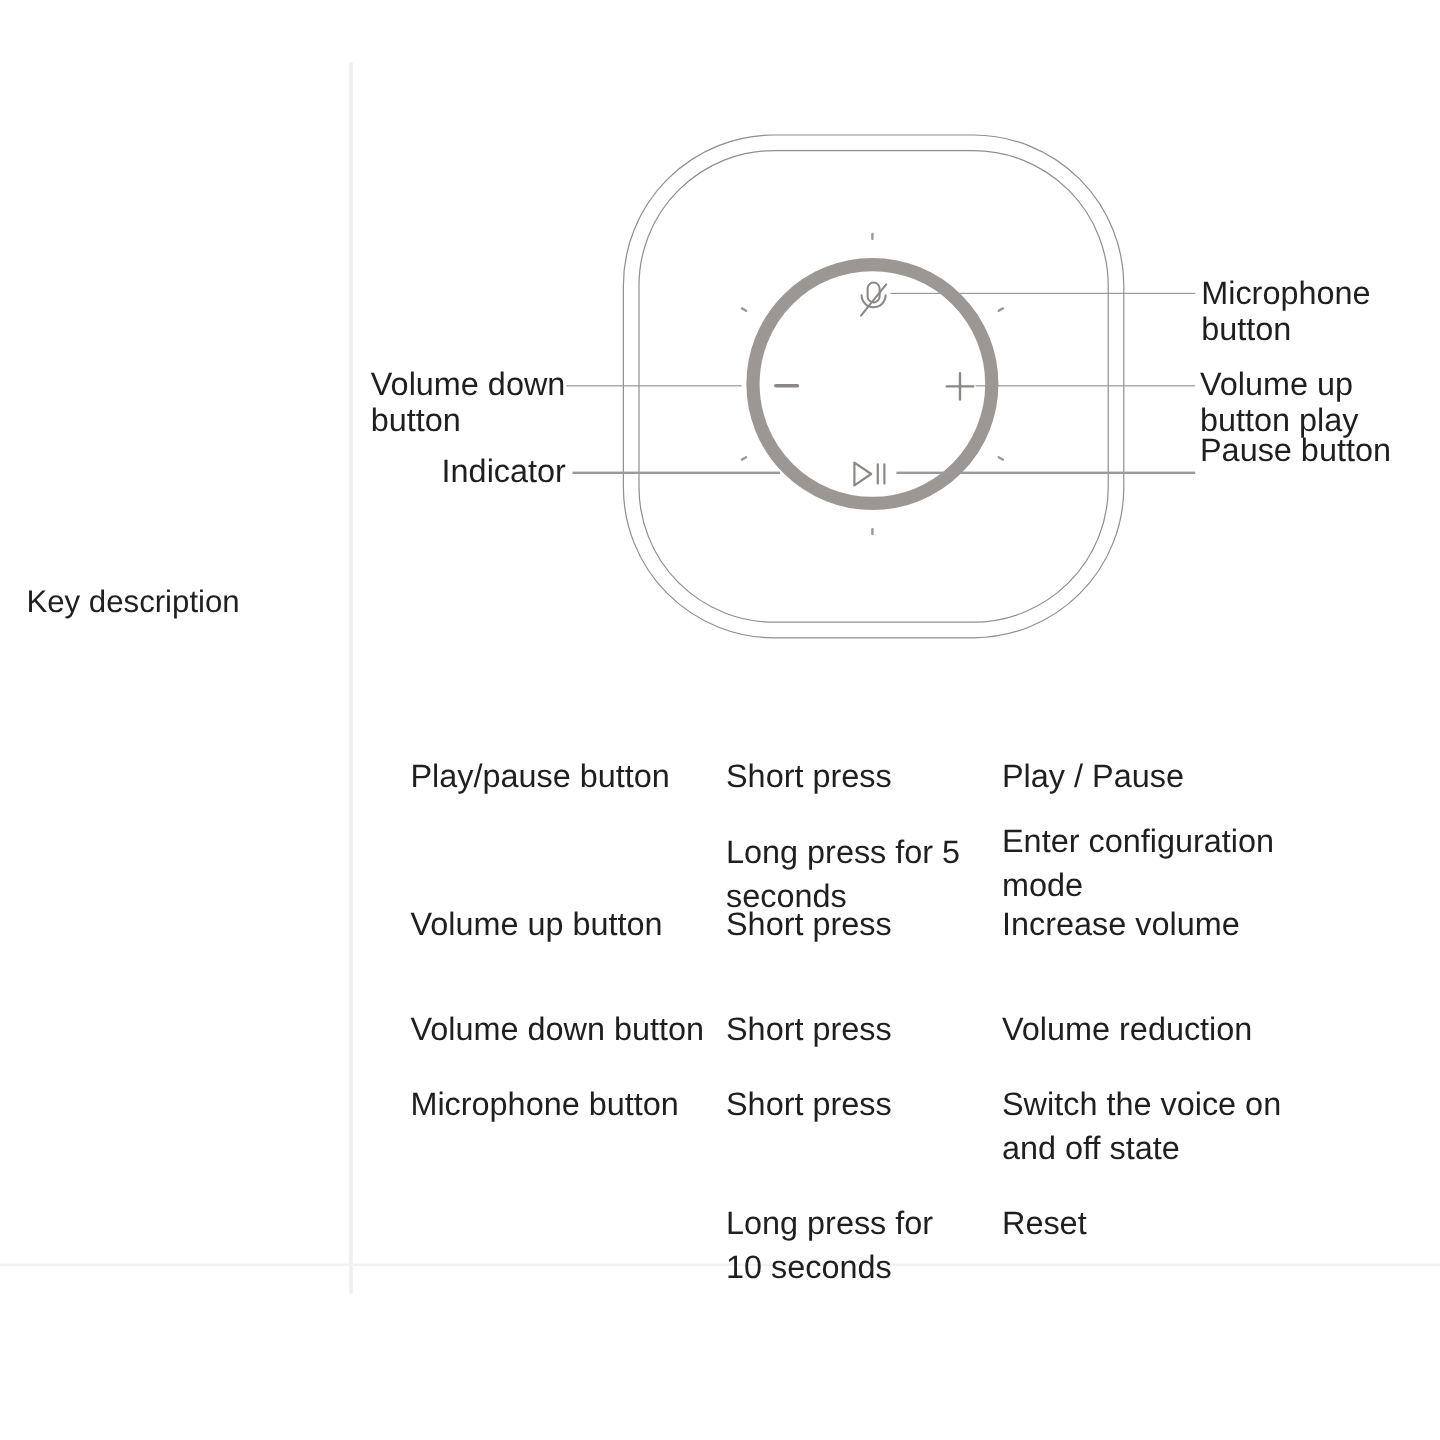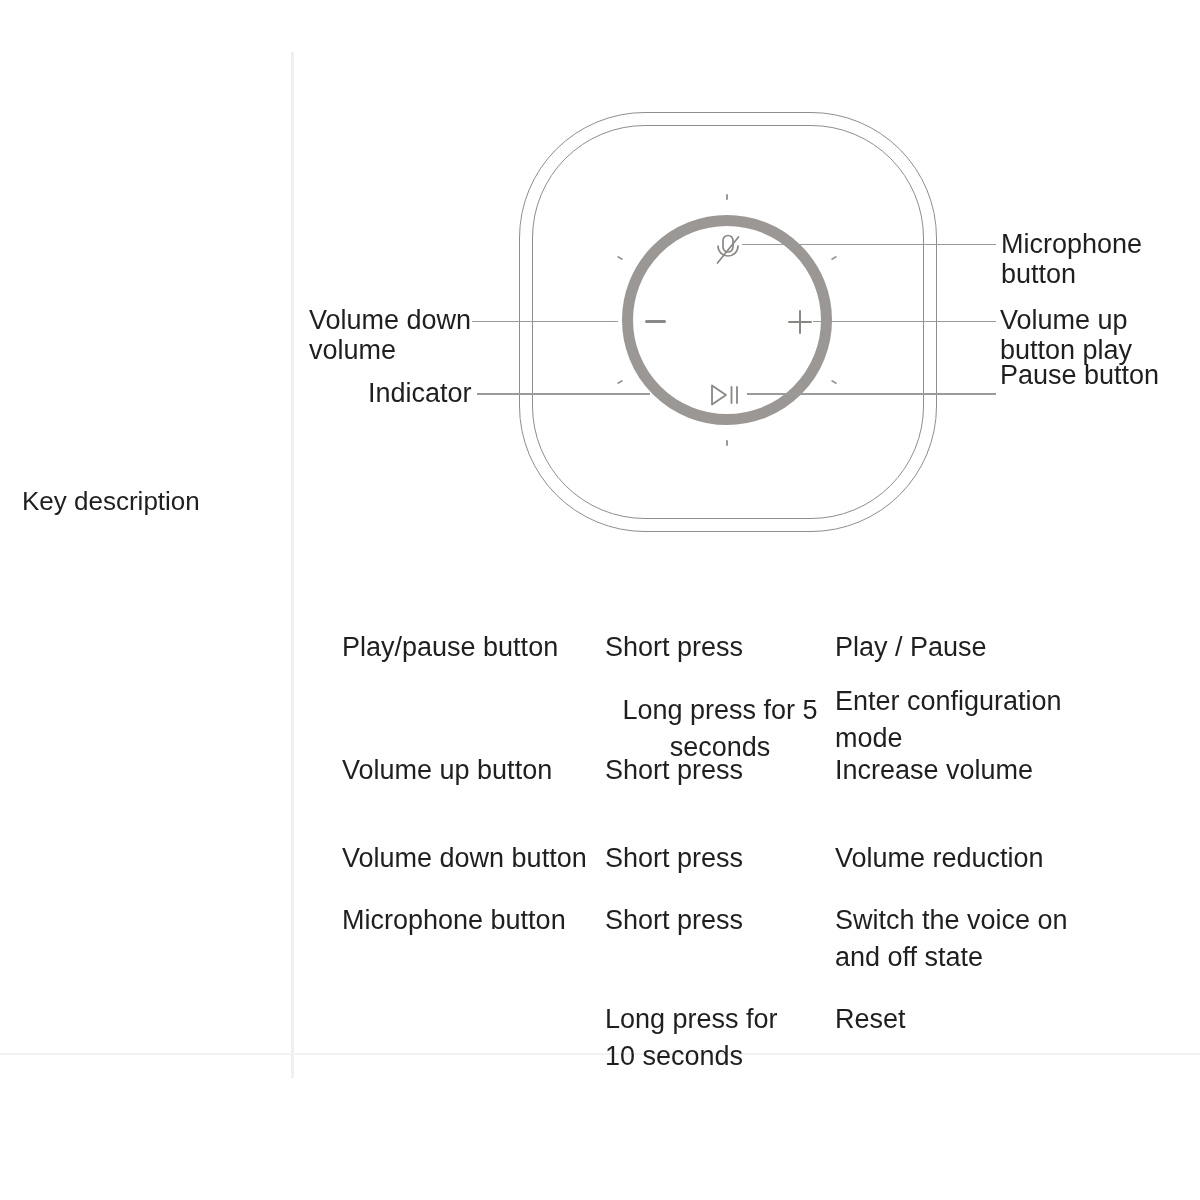--- a/index.html
+++ b/index.html
@@ -42,21 +42,21 @@
   .lbl-volup    { left:1000px; top:305px; }
   .lbl-pause    { left:1000px; top:360px; }
 
   .section-title { left:22px; top:483px; font-size:26px; line-height:36px; }
 
   
   .trow { position:absolute; left:342px; display:flex; font-size:27px; line-height:37px; }
   .c1 { width:263px; } .c2 { width:230px; } .c3 { width:330px; }
   .r1 { top:629px; } .r2 { top:683px; } .r3 { top:752px; }
   .r4 { top:840px; } .r5 { top:902px; } .r6 { top:973px;margin-top:28px; }
-  .r2 .c2 { padding-top:9px;text-align:center; }
+  .r2 .c2 { padding-top:9px; }
 </style>
 </head>
 <body>
 
 <div class="abs v-divider"></div>
 <div class="abs h-divider"></div>
 
 <div class="abs section-title">Key description</div>
 
 <div class="abs device">
@@ -95,21 +95,21 @@
   </svg>
 </div>
 
 <div class="leader ld-mic"></div>
 <div class="leader ld-volup"></div>
 <div class="leader ld-pause"></div>
 <div class="leader ld-voldown"></div>
 <div class="leader ld-indicator"></div>
 
 <div class="lbl lbl-voldown preline">Volume down
-volume</div>
+button</div>
 <div class="lbl lbl-indicator">Indicator</div>
 <div class="lbl lbl-mic preline">Microphone
 button</div>
 <div class="lbl lbl-volup preline">Volume up
 button play</div>
 <div class="lbl lbl-pause">Pause button</div>
 
 <div>
   <div class="trow r1">
     <div class="c1 preline">Play/pause button</div>

